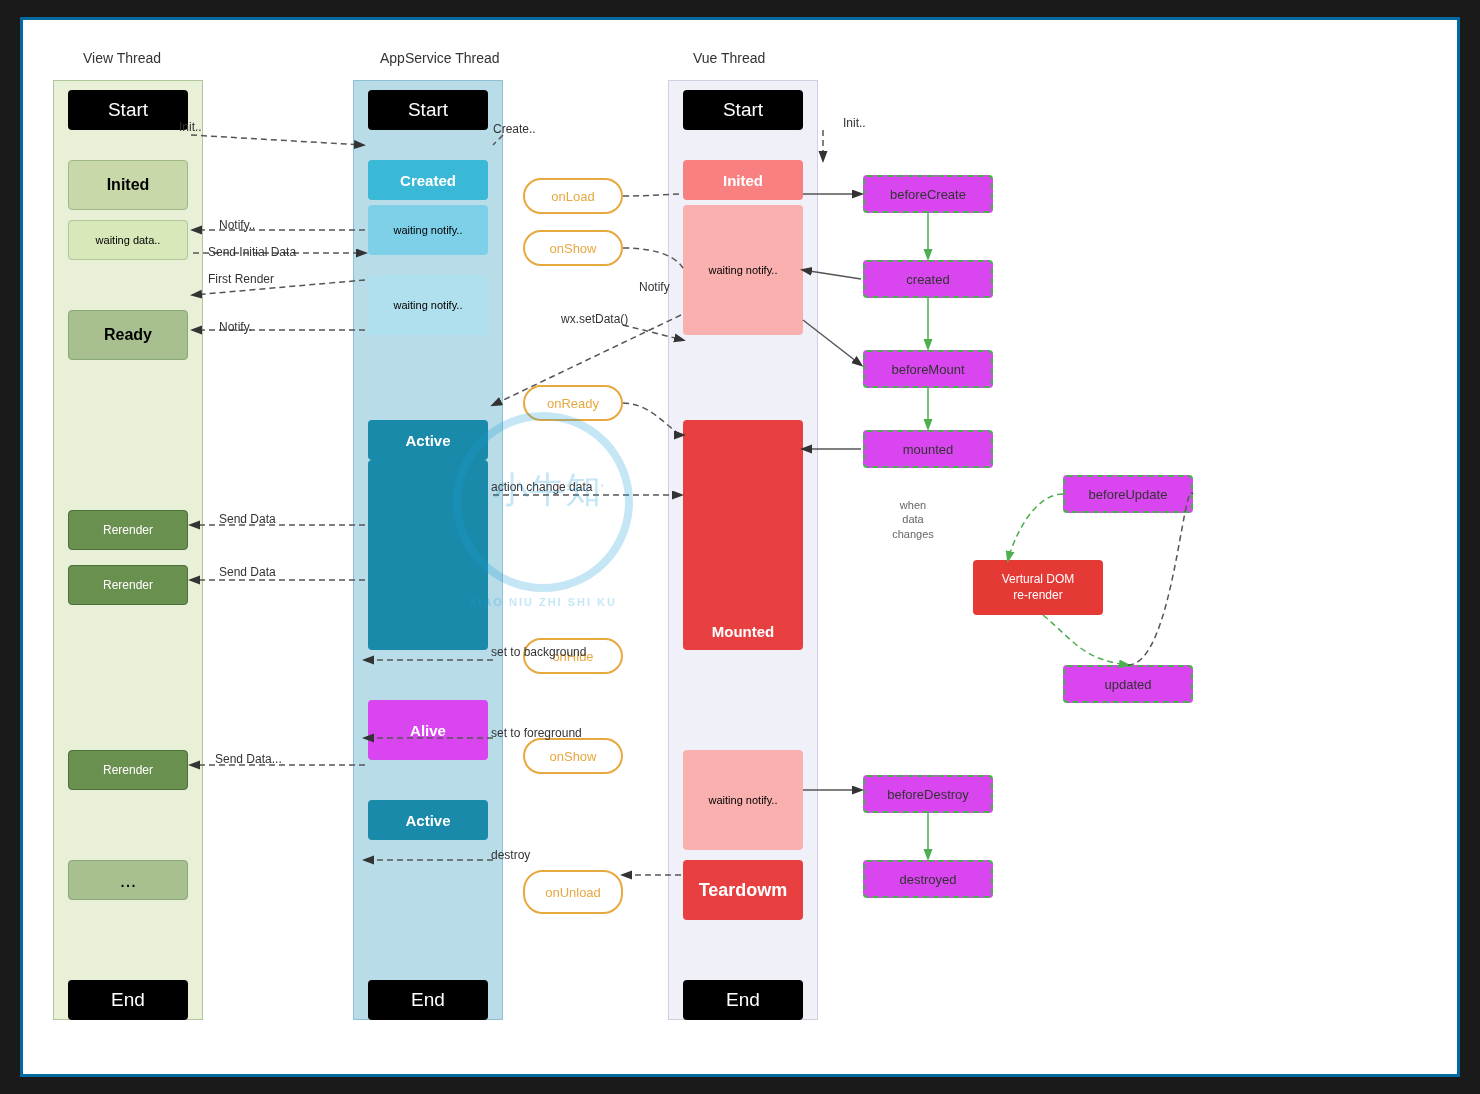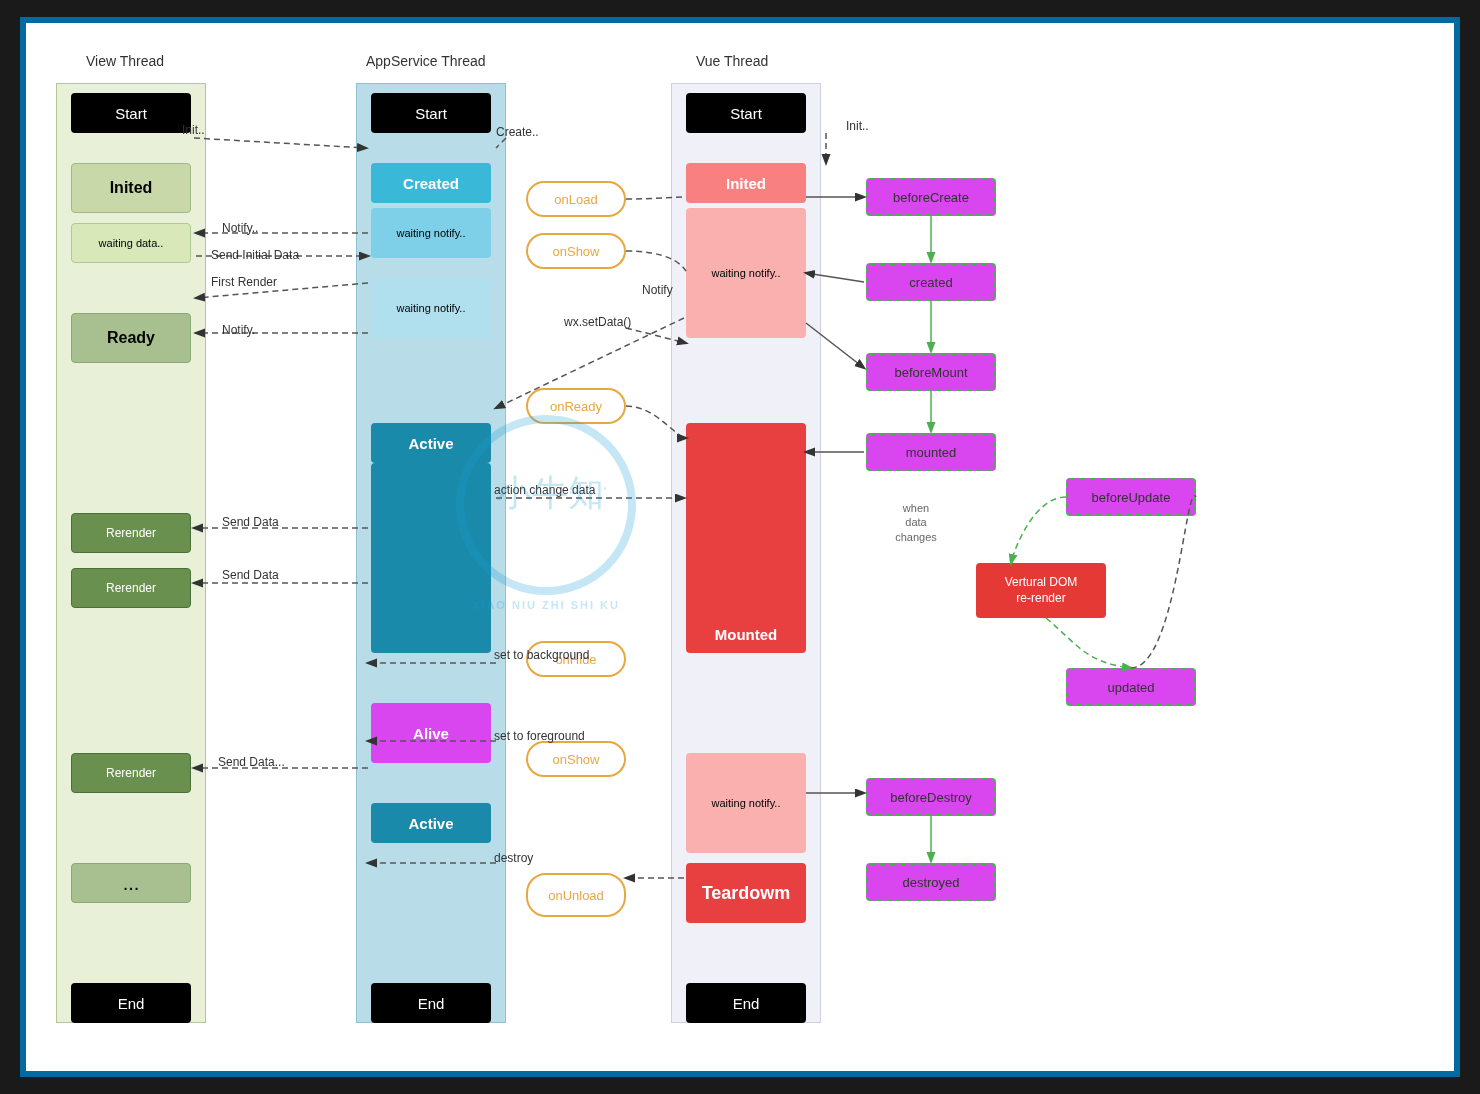--- a/index.html
+++ b/index.html
@@ -9,21 +9,21 @@
       width: 1480px;
       height: 1094px;
       overflow: hidden;
       position: relative;
     }
     .diagram-container {
       width: 1440px;
       height: 1060px;
       margin: 17px auto;
       background: #fff;
-      border: 6px solid #0369a1;
+      border: 3px solid #0369a1;
       position: relative;
     }
 
     
     .col-header {
       position: absolute;
       top: 30px;
       font-size: 14px;
       color: #333;
       font-weight: normal;
@@ -127,34 +127,34 @@
       letter-spacing: 2px;
       margin-top: 4px;
       font-weight: bold;
     }
 
     
     .start-end-box {
       position: absolute;
       background: #000;
       color: #fff;
-      font-size: 15px;
+      font-size: 19px;
       display: flex;
       align-items: center;
       justify-content: center;
       border-radius: 4px;
     }
   </style>
 </head>
 <body>
 
 <div class="diagram-container">
 
   <div class="col-header" style="left: 60px;">View Thread</div>
-  <div class="col-header" style="left: 340px;">AppService Thread</div>
+  <div class="col-header" style="left: 357px;">AppService Thread</div>
   <div class="col-header" style="left: 670px;">Vue Thread</div>
 
   <div style="position:absolute; left:30px; top:60px; width:150px; height:940px; background:#e8f0d8; border:1px solid #b0c898;"></div>
 
   <div style="position:absolute; left:330px; top:60px; width:150px; height:940px; background:#b8dce8; border:1px solid #90c0d4;"></div>
 
   <div style="position:absolute; left:645px; top:60px; width:150px; height:940px; background:#f0f0f8; border:1px solid #d0d0e0;"></div>
 
   <div class="start-end-box" style="left:45px; top:70px; width:120px; height:40px;">Start</div>
 

